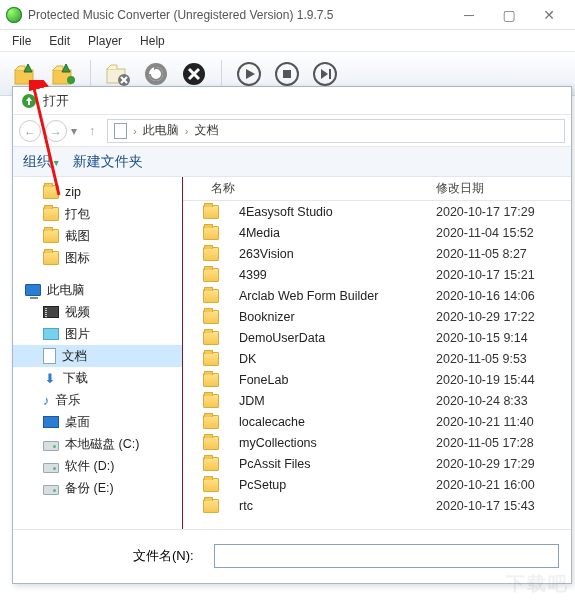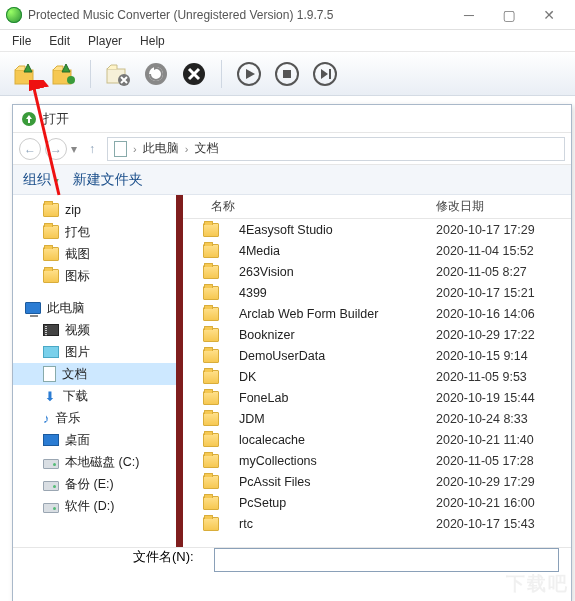--- a/index.html
+++ b/index.html
@@ -9,32 +9,32 @@
   .titlebar .title { flex:1; font-size:12px; color:#555; }
   .titlebar .win-btn { width:40px; height:28px; display:flex; align-items:center; justify-content:center; color:#777; font-size:14px; }
   .menubar { height:22px; display:flex; align-items:center; gap:2px; padding:0 4px; font-size:12px; color:#333; border-bottom:1px solid #e8e8e8; }
   .menubar .mi { padding:2px 8px; }
   .toolbar { height:44px; background:linear-gradient(#fff,#e9eef5); border-bottom:1px solid #d4dbe4; display:flex; align-items:center; gap:6px; padding:0 8px; }
   .toolbar .grp { display:flex; gap:4px; }
   .toolbar .sep { width:1px; height:28px; background:#cfd7e2; margin:0 4px; }
   .tbtn { width:34px; height:34px; display:flex; align-items:center; justify-content:center; border-radius:3px; }
   svg { display:block; }
   .circle-btn { stroke:#555; fill:none; stroke-width:2; }
-  .dialog { position:absolute; left:12px; top:104px; width:560px; height:498px; border:1px solid #a9b8c9; background:#fff; box-shadow:2px 2px 6px rgba(0,0,0,.15); }
+  .dialog { position:absolute; left:12px; top:86px; width:560px; height:498px; border:1px solid #a9b8c9; background:#fff; box-shadow:2px 2px 6px rgba(0,0,0,.15); }
   .dlg-title { height:28px; background:#fff; display:flex; align-items:center; padding:0 8px; font-size:13px; color:#333; border-bottom:1px solid #e6e6e6; }
   .dlg-title .ic { width:16px; height:16px; margin-right:6px; }
   .pathbar { height:32px; display:flex; align-items:center; gap:4px; padding:0 6px; border-bottom:1px solid #e6e6e6; font-size:12px; color:#555; }
   .nav-arrow { width:22px; height:22px; border-radius:50%; border:1px solid #ccc; display:flex; align-items:center; justify-content:center; color:#8aa0b8; font-size:12px; }
   .loc { flex:1; height:24px; border:1px solid #cfd6de; display:flex; align-items:center; gap:6px; padding:0 6px; }
   .loc .chev { color:#888; font-size:11px; }
   .crumb { color:#333; }
   .cmdbar { height:30px; display:flex; align-items:center; gap:14px; padding:0 10px; background:#f3f6fa; border-bottom:1px solid #e0e6ee; font-size:14px; color:#1a4e8a; }
   .cmdbar .dd::after { content:" ▾"; color:#4a6; font-size:10px; }
   .dlg-body { display:flex; height:352px; }
-  .nav-tree { width:170px; border-right:7px solid #7f1d1d; overflow:hidden; font-size:12.5px; color:#222; padding-top:4px; }
+  .nav-tree { width:170px; border-right:1px solid #7f1d1d; overflow:hidden; font-size:12.5px; color:#222; padding-top:4px; }
   .nav-tree .node { display:flex; align-items:center; gap:6px; height:22px; padding-left:30px; }
   .nav-tree .node.root { padding-left:12px; font-weight:400; }
   .nav-tree .node.sel { background:#cde8ff; }
   .ic-folder { width:16px; height:14px; background:linear-gradient(#ffe08a,#f6c852); border:1px solid #d9ad3a; border-radius:1px; position:relative; }
   .ic-folder:before { content:""; position:absolute; top:-3px; left:0; width:7px; height:3px; background:#f6c852; border:1px solid #d9ad3a; border-bottom:none; border-radius:1px 1px 0 0; }
   .ic-pc { width:16px; height:12px; background:#2b7cd3; border:1px solid #1b5a9e; border-radius:1px; position:relative; }
   .ic-pc:after { content:""; position:absolute; left:4px; top:12px; width:8px; height:2px; background:#888; }
   .ic-drive { width:16px; height:10px; background:#d9dee3; border:1px solid #9aa6b2; border-radius:1px; position:relative; top:2px; }
   .ic-drive:after { content:""; position:absolute; right:2px; top:3px; width:3px; height:3px; background:#5b7; border-radius:50%; }
   .ic-img { width:16px; height:12px; background:#79d0eb; border:1px solid #4aa8c5; }
@@ -44,21 +44,21 @@
   .ic-dl { width:14px; height:14px; display:flex; align-items:center; justify-content:center; color:#2b7cd3; font-size:13px; }
   .ic-music { color:#2b7cd3; font-size:13px; }
   .ic-desk { width:16px; height:12px; background:#2b7cd3; border:1px solid #1b5a9e; }
   .filelist { flex:1; overflow:hidden; }
   .fl-head { display:flex; height:24px; align-items:center; border-bottom:1px solid #e6e6e6; font-size:12px; color:#444; }
   .fl-head .col-n { flex:1; padding-left:28px; }
   .fl-head .col-d { width:135px; }
   .fl-row { display:flex; height:21px; align-items:center; font-size:12.5px; color:#222; }
   .fl-row .col-n { flex:1; display:flex; align-items:center; gap:20px; padding-left:20px; }
   .fl-row .col-d { width:135px; color:#333;margin-left:32px; }
-  .dlg-foot { height:52px; display:flex; align-items:flex-start; padding:0 12px 0 120px; gap:20px; border-top:1px solid #e6e6e6; font-size:13px; }
+  .dlg-foot { height:52px; display:flex; align-items:center; padding:0 12px 0 120px; gap:20px; border-top:1px solid #e6e6e6; font-size:13px; }
   .dlg-foot input { flex:1; height:24px; border:1px solid #8aa0b8; padding:0 6px; font-size:12px; }
   .arrow { position:absolute; left:29px; top:80px; pointer-events:none; }
   .watermark { position:absolute; right:6px; bottom:4px; font-size:19px; color:rgba(0,0,0,.06); font-weight:700; letter-spacing:2px; pointer-events:none; }
 </style>
 </head>
 <body>
 
 <div class="titlebar">
   <div class="app-icon"></div>
   <div class="title">Protected Music Converter  (Unregistered Version) 1.9.7.5</div>
@@ -212,25 +212,25 @@
       <div class="node">
           <span class="ic-desk"></span>
           <span>桌面</span>
         </div>
       <div class="node">
           <span class="ic-drive"></span>
           <span>本地磁盘 (C:)</span>
         </div>
       <div class="node">
           <span class="ic-drive"></span>
+          <span>软件 (D:)</span>
+        </div>
+      <div class="node">
+          <span class="ic-drive"></span>
           <span>备份 (E:)</span>
-        </div>
-      <div class="node">
-          <span class="ic-drive"></span>
-          <span>软件 (D:)</span>
         </div>
     </div>
     <div class="filelist">
       <div class="fl-head">
         <div class="col-n">名称</div>
         <div class="col-d">修改日期</div>
       </div>
       <div id="file-rows">
           <div class="fl-row">
             <div class="col-n">

